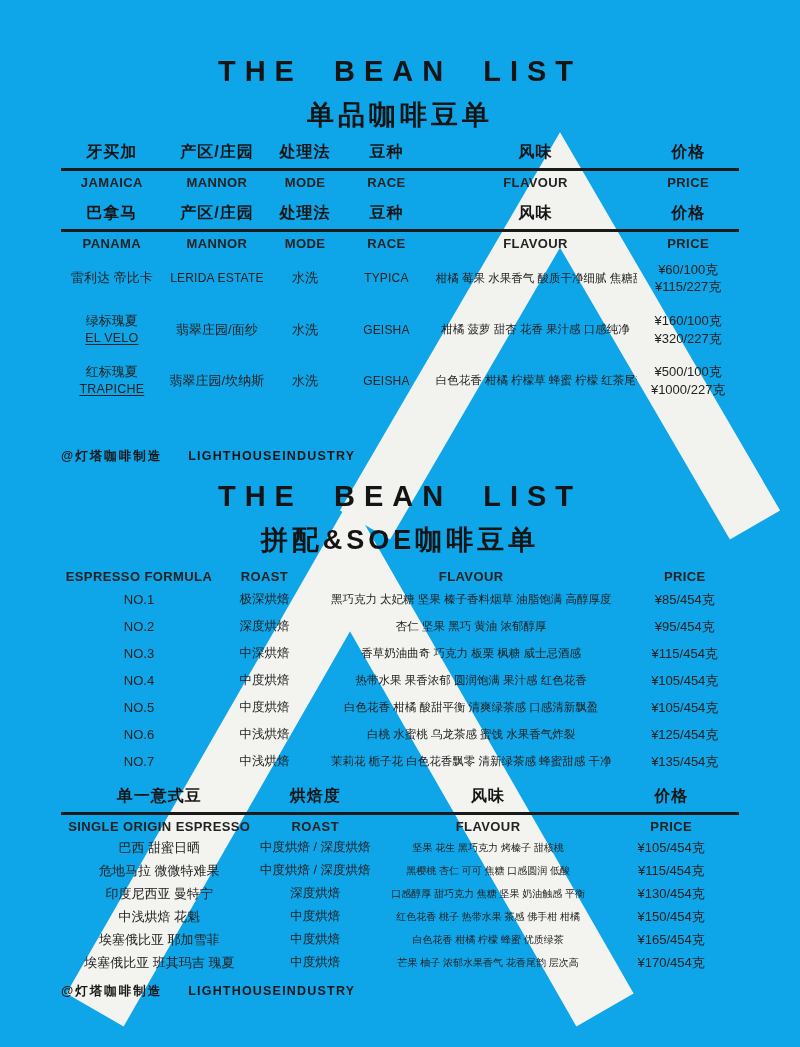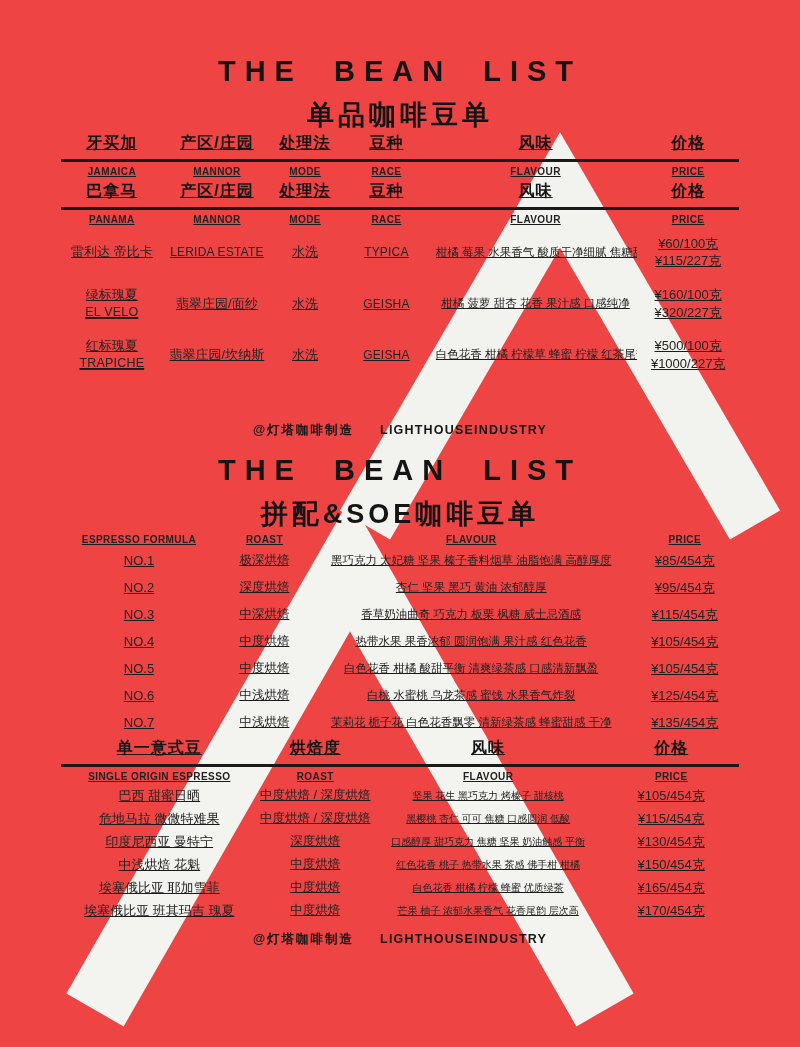--- a/index.html
+++ b/index.html
@@ -1,59 +1,58 @@
 <!DOCTYPE html>
 <html><head>
 <meta charset="utf-8">
 <style>
   html,body{margin:0;padding:0;background:#ffffff;}
   .page{
     width:800px;height:1047px;position:relative;overflow:hidden;
-    background:#ef4444;color:#1b1b1b;
+    background:#0ea5e9;color:#1b1b1b;
     font-family:"Liberation Sans","DejaVu Sans",sans-serif;
   }
   .wm{position:absolute;left:0;top:0;z-index:0;}
   .content{position:relative;z-index:1;}
 
   .title{
     text-align:center;font-weight:900;font-size:29px;line-height:1.1;
     letter-spacing:9px;word-spacing:14px;color:#141414;
   }
   .subtitle{
     text-align:center;font-weight:900;font-size:27px;line-height:1.15;
     letter-spacing:4px;margin-top:12px;color:#141414;
   }
 
   table.tbl{
-    width:678px;margin:0 auto;border-collapse:collapse;table-layout:fixed;
+    width:678px;margin:9px auto;border-collapse:collapse;table-layout:fixed;
     text-align:center;
-    text-decoration:underline;
   }
   tr.hcn th{
     font-size:16px;font-weight:900;color:#151515;
     padding:2px 0 5px 0;border-bottom:3px solid #1a1a1a;letter-spacing:1px;
   }
   tr.hen th{
-    font-size:10px;font-weight:700;color:#222;letter-spacing:.4px;
+    font-size:13px;font-weight:700;color:#222;letter-spacing:.4px;
     padding:4px 0 2px 0;
   }
   td{font-size:13px;color:#222;vertical-align:middle;padding:6px 2px;}
   .en{font-size:12px;letter-spacing:.2px;}
   .flav{font-size:11.5px;white-space:nowrap;overflow:hidden;}
   .pricecell div{font-size:13px;line-height:1.35;white-space:nowrap;}
   .namecell span{display:block;line-height:1.3;}
   .sub{text-decoration:underline;text-underline-offset:2px;font-size:12.5px;}
 
   .mt-t1{margin-top:26px;}
   .mt-t2{margin-top:8px;}
   .jam td{padding:9px 2px;}
   .pan td{padding:8px 2px;}
 
   .brandline{
-    width:678px;margin:16px auto;text-align:center;
+    width:678px;margin:16px auto;text-align:left;
     font-weight:800;font-size:12.5px;letter-spacing:1.2px;color:#161616;
   }
   .brandline .handle{margin-right:26px;letter-spacing:2px;}
   .bl1{margin-top:42px;}
   .bl2{margin-top:9px;}
 
   .sec2-title{margin-top:16px;}
   .mt-t3{margin-top:10px;}
   .mt-t4{margin-top:4px;}
   .esp td{padding:4.5px 2px;}

